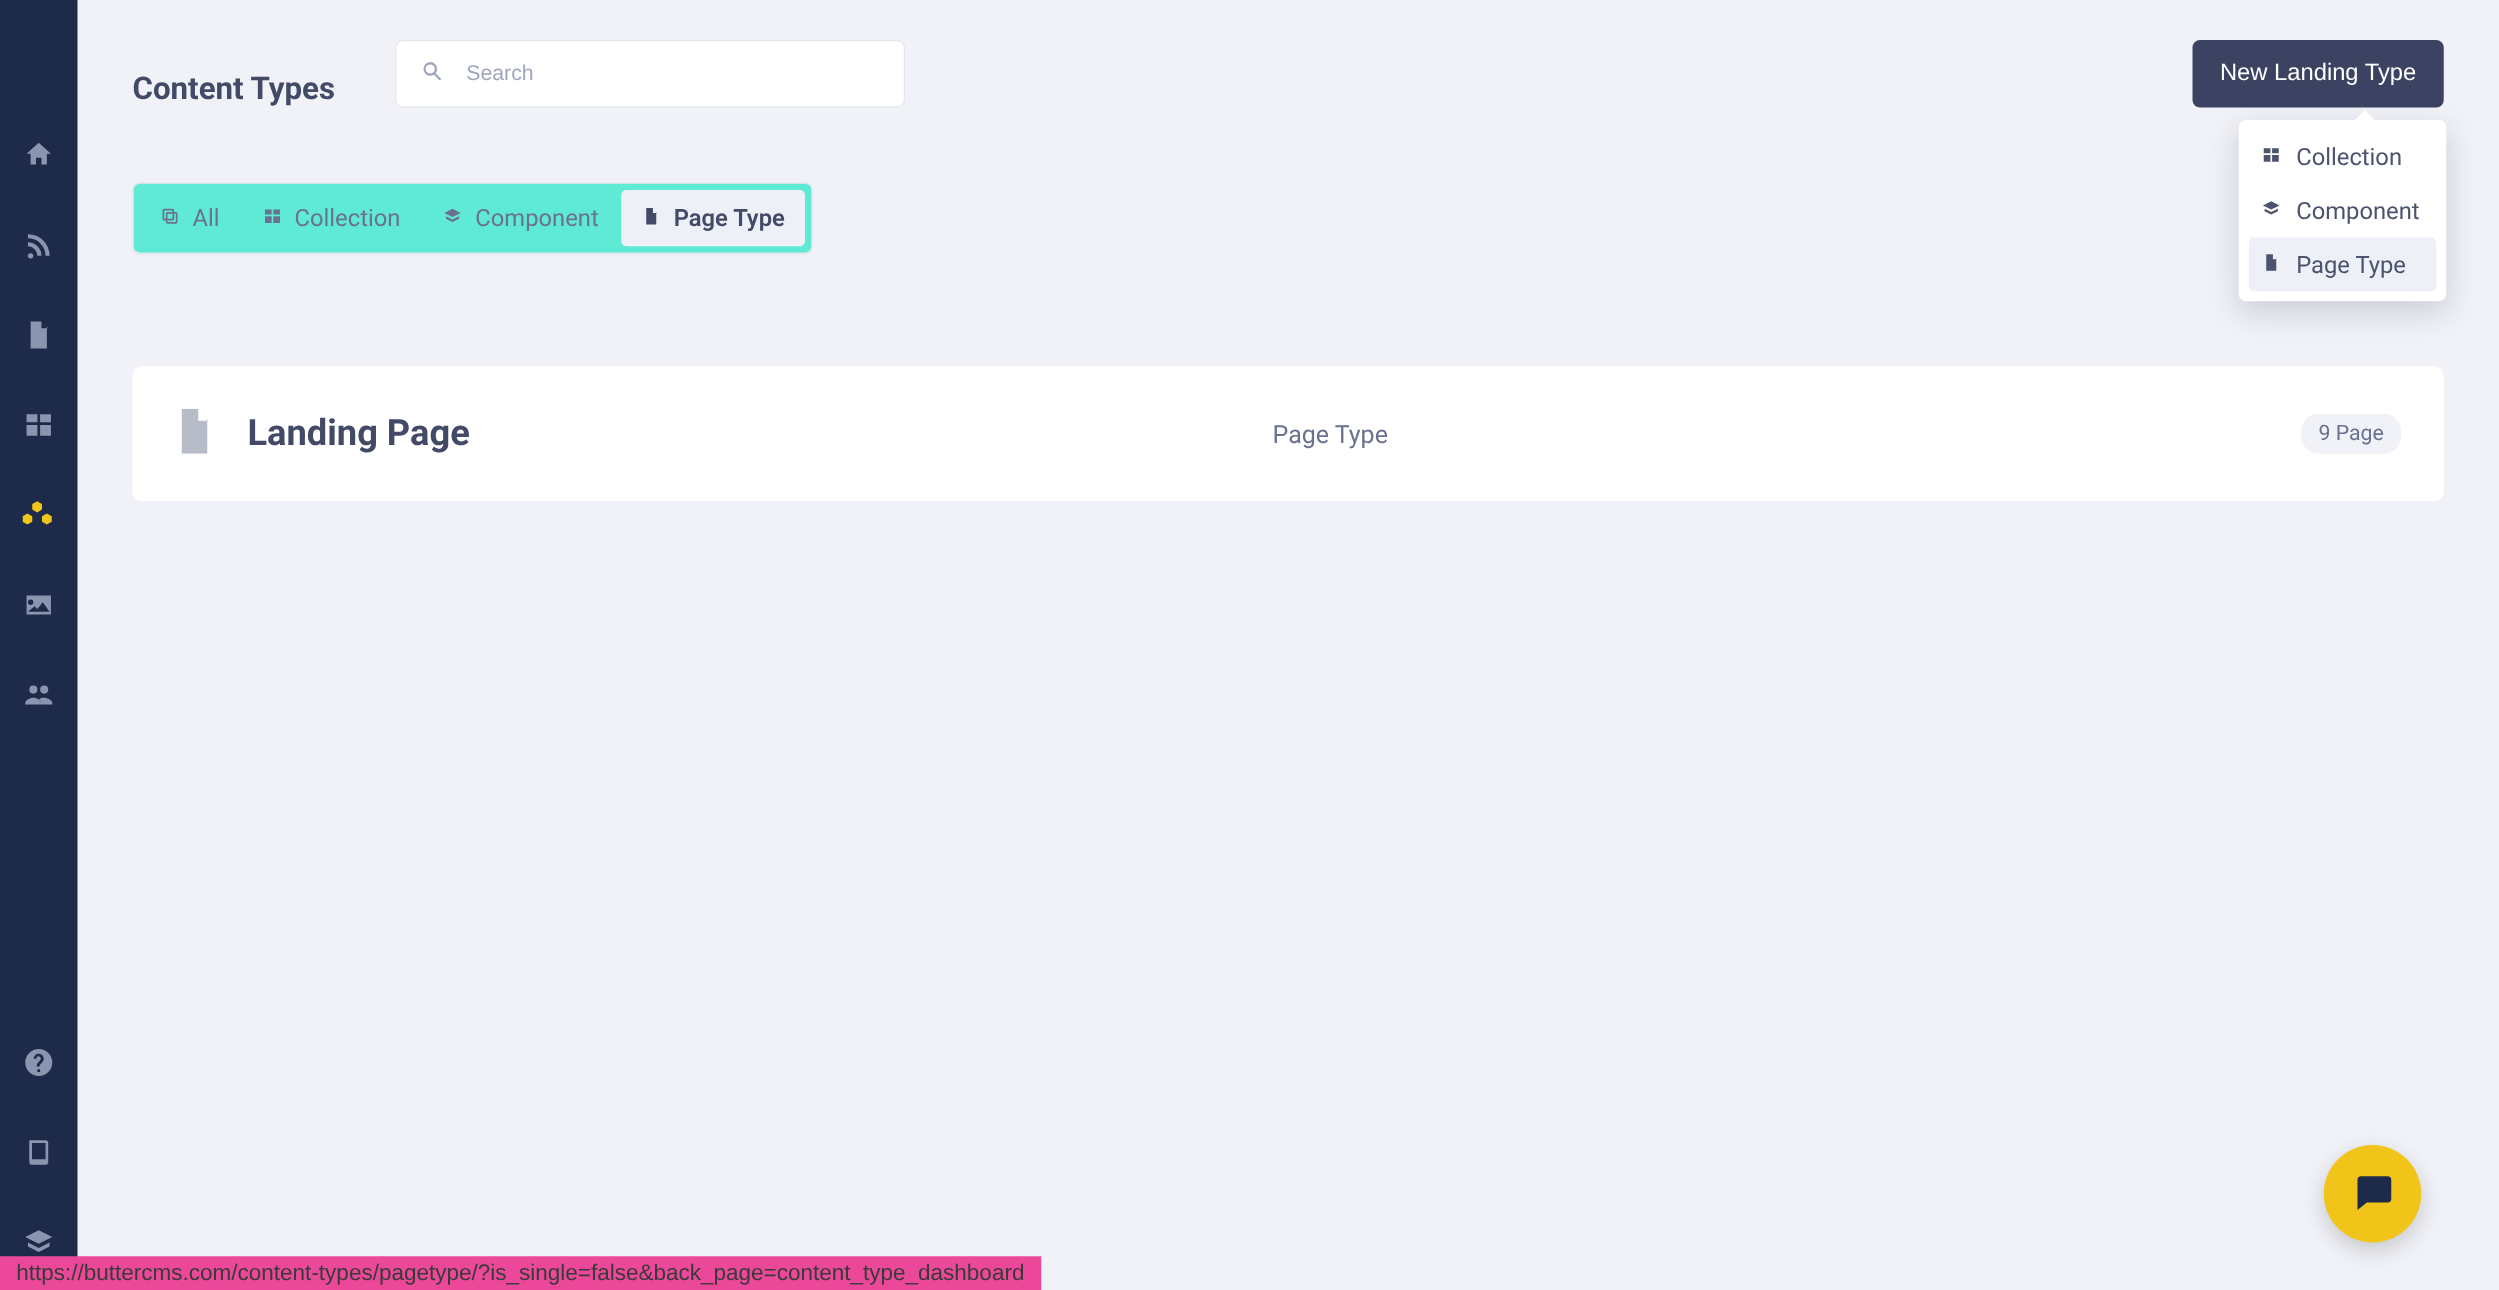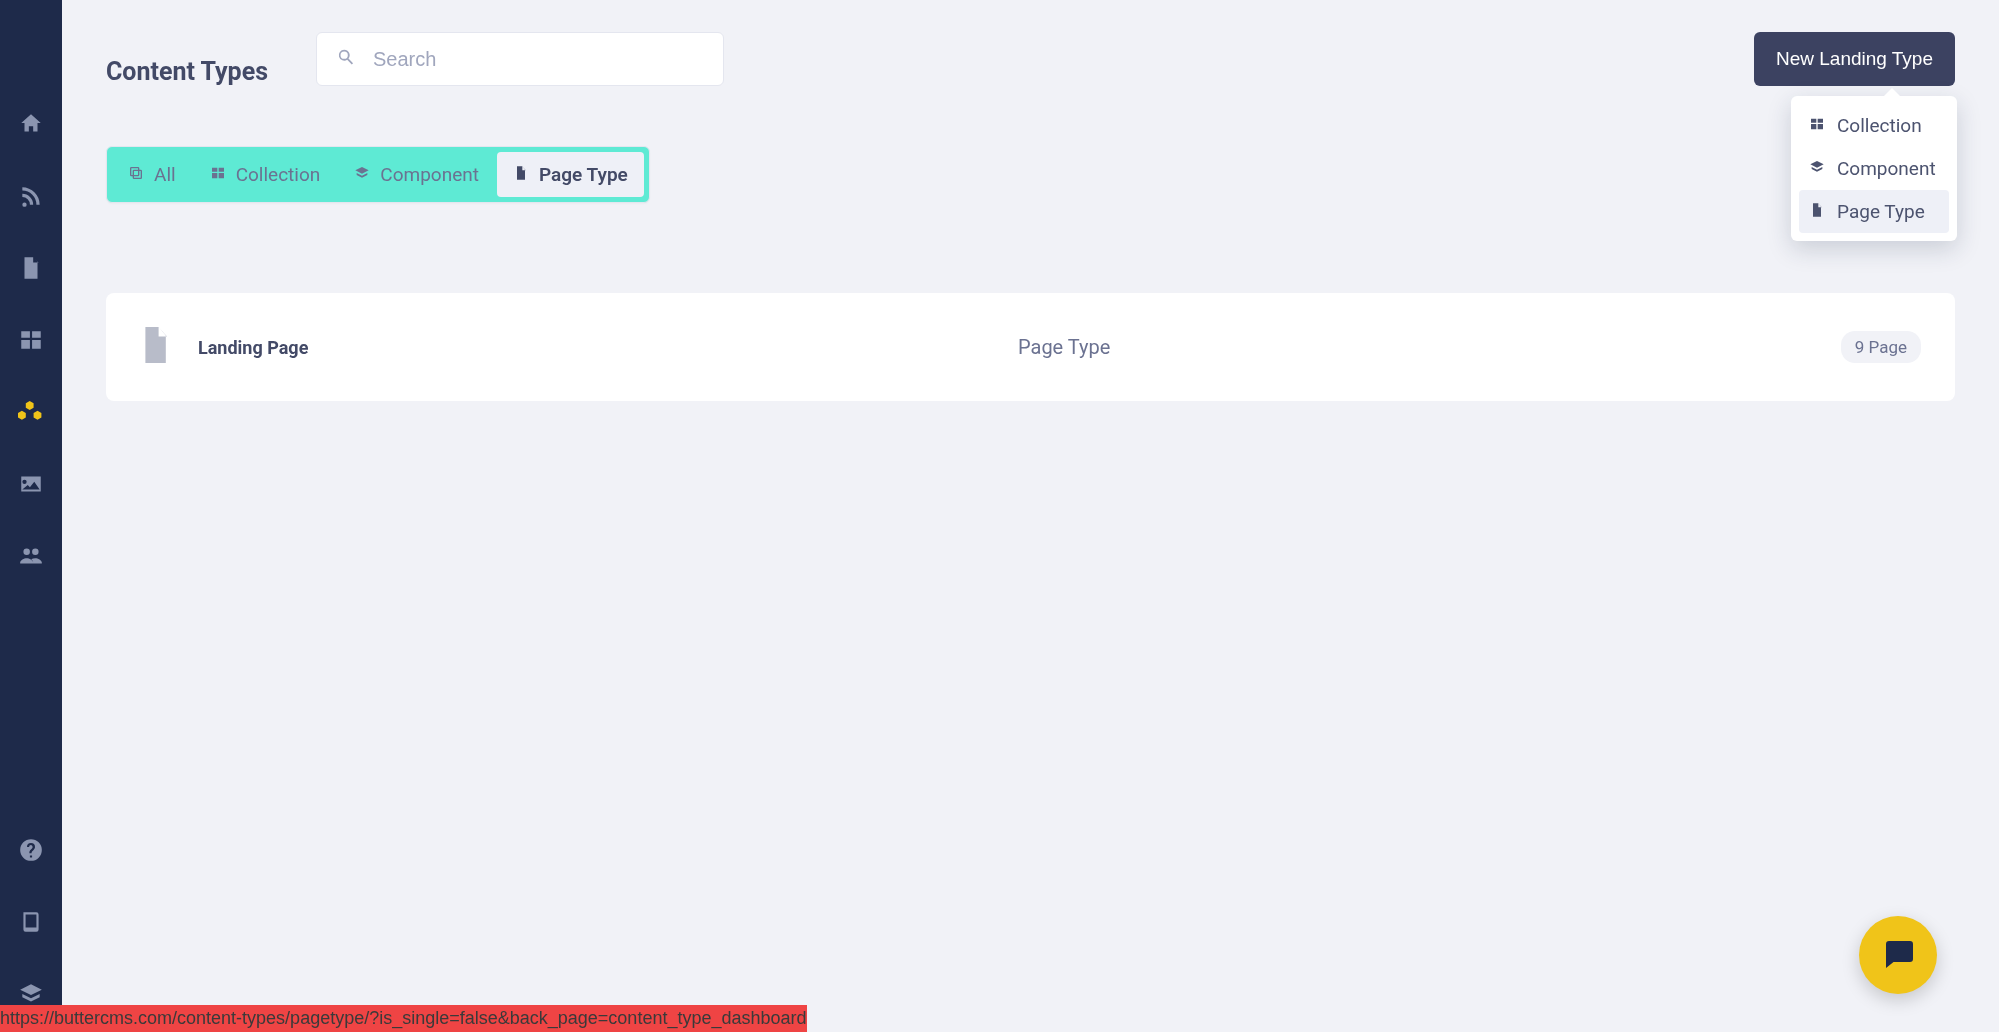--- a/index.html
+++ b/index.html
@@ -66,21 +66,21 @@
       border-radius: 6px;
       width: 408px;
       height: 54px;
       padding: 0 18px;
       gap: 16px;
     }
     .search-box svg { width: 22px; height: 22px; color: #a0a6bd; }
     .search-input {
       border: none;
       outline: none;
-      font-size: 20px;
+      font-size: 17px;
       color: #555;
       width: 100%;
       background: transparent;
     }
     .search-input::placeholder { color: #a0a6bd; }
     .new-btn {
       margin-left: auto;
       background: #3c4261;
       color: #ffffff;
       border: none;
@@ -132,21 +132,21 @@
       background: #ffffff;
       border-radius: 8px;
       display: flex;
       align-items: center;
       padding: 30px 34px;
       height: 108px;
     }
     .row-icon { color: #b8bcc9; margin-right: 28px; }
     .row-icon svg { width: 30px; height: 36px; }
     .row-name {
-      font-size: 18px;
+      font-size: 29px;
       font-weight: 700;
       color: #434a67;
       flex-basis: 820px;
     }
     .row-type {
       font-size: 20px;
       color: #6b7291;
       flex: 1;
     }
     .row-badge {
@@ -202,24 +202,24 @@
       align-items: center;
       justify-content: center;
       cursor: pointer;
       box-shadow: 0 6px 18px rgba(0,0,0,0.18);
     }
     .chat-bubble svg { width: 36px; height: 36px; color: #1e2a4a; }
     .status-bar {
       position: absolute;
       bottom: 0;
       left: 0;
-      background: #ef4444;
+      background: #ec4899;
       color: #3a3a3a;
       font-size: 18px;
-      padding: 3px 0;
+      padding: 3px 13px;
       font-family: Arial, sans-serif;
     }
   </style>
 </head>
 <body>
 
 <div class="topbar-spacer"></div>
 
 <nav class="sidebar">
   <div class="sidebar-item">

